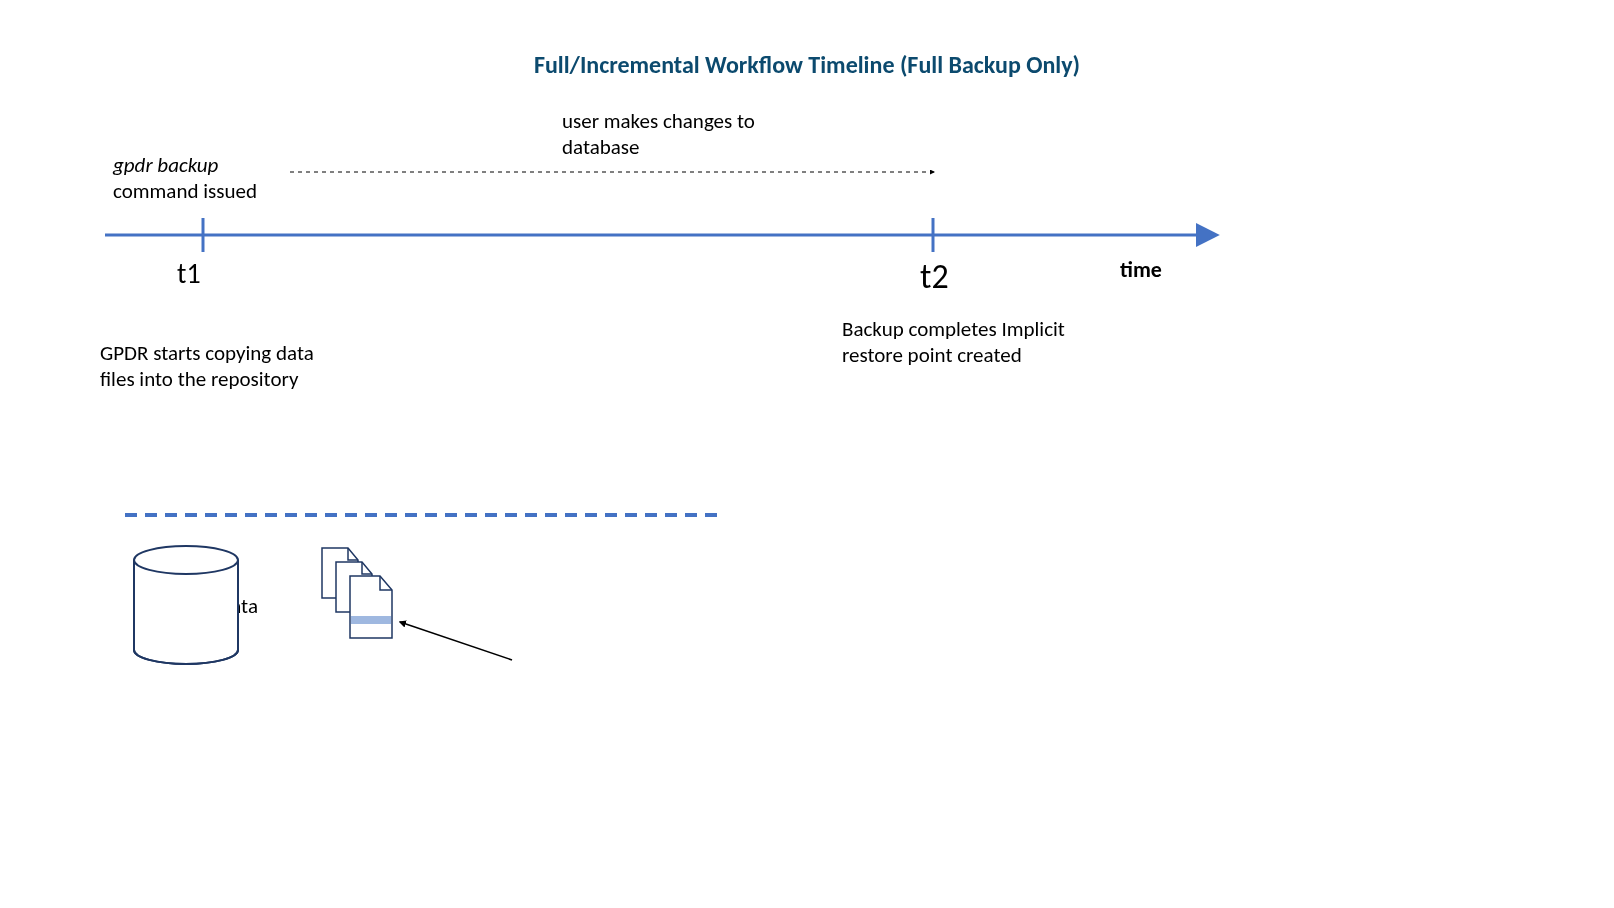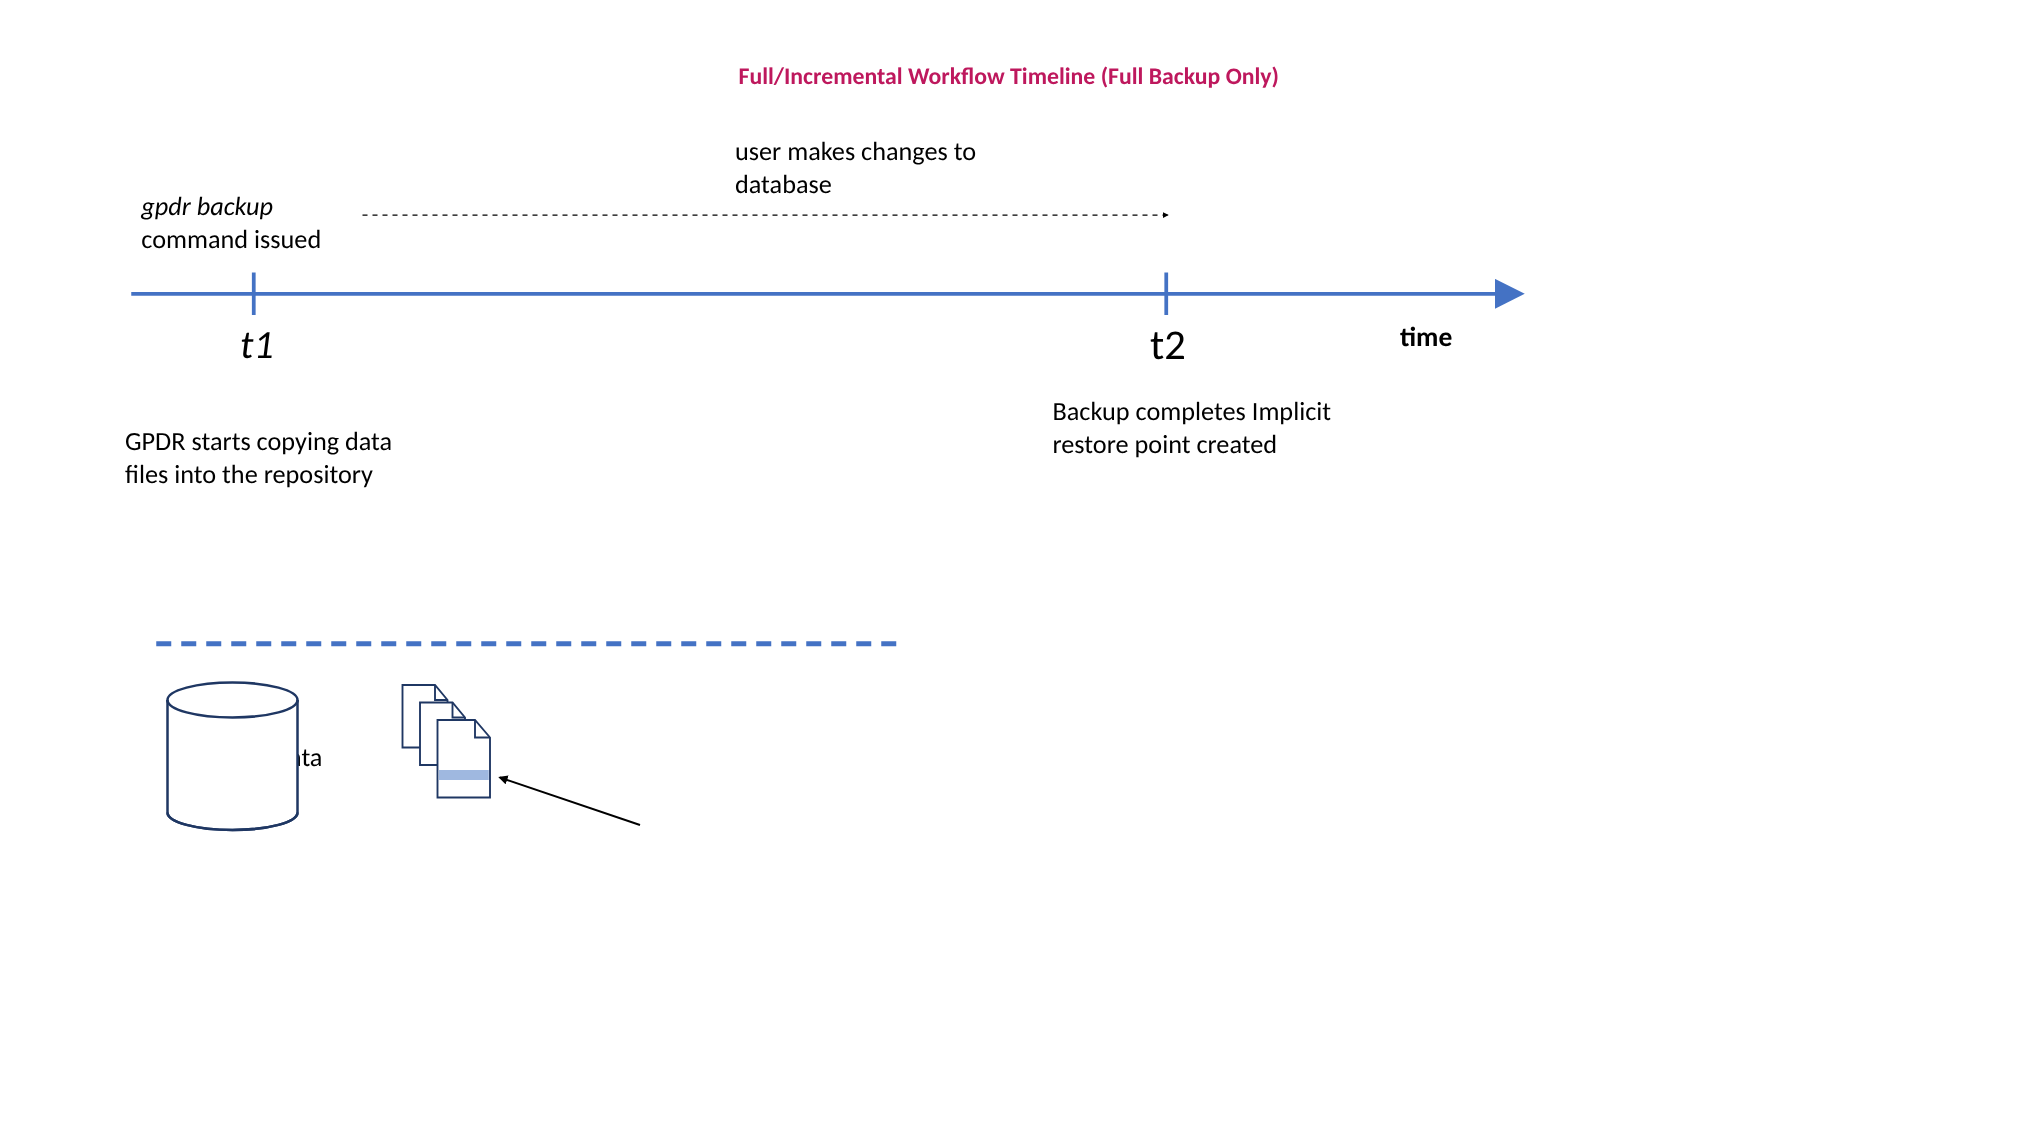--- a/index.html
+++ b/index.html
@@ -12,51 +12,51 @@
     color: #000;
     font-size: 21px;
   }
   .canvas { position: relative; width: 1614px; height: 908px; }
   .title {
     position: absolute;
     top: 50px;
     left: 0;
     width: 1614px;
     text-align: center;
-    font-size: 19px;
+    font-size: 24px;
     font-weight: 700;
-    color: #be185d;
+    color: #0c4a6e;
   }
   .label { position: absolute; line-height: 1.25; }
   .bold { font-weight: 700; }
   .italic { font-style: italic; margin-top: 20px; }
   svg.overlay {
     position: absolute;
     top: 0;
     left: 0;
     width: 1614px;
     height: 908px;
     pointer-events: none;
   }
 </style>
 </head>
 <body>
 
 <div class="canvas">
 
   <div class="title">Full/Incremental Workflow Timeline (Full Backup Only)</div>
 
-  <div class="label" style="left:588px; top:108px; width:260px;">user makes changes to database</div>
+  <div class="label" style="left:562px; top:108px; width:260px;">user makes changes to database</div>
 
   <div class="label" style="left:113px; top:152px;">
     <span class="italic">gpdr backup</span><br>
     <span>command issued</span>
   </div>
 
-  <div class="label" style="left:192px; top:256px; font-size:32px;font-style:italic;">t1</div>
+  <div class="label" style="left:177px; top:256px; font-size:28px;">t1</div>
 
   <div class="label" style="left:920px; top:256px; font-size:34px;">t2</div>
 
   <div class="label bold" style="left:1120px; top:256px; font-size:22px;">time</div>
 
   <div class="label" style="left:100px; top:316px; width:230px;margin-top:24px;">GPDR starts copying data files into the repository</div>
 
   <div class="label" style="left:842px; top:316px; width:260px;">Backup completes Implicit restore point created</div>
 
   <div class="label" style="left:143px; top:593px; width:120px; text-align:center;">Physical data files</div>

